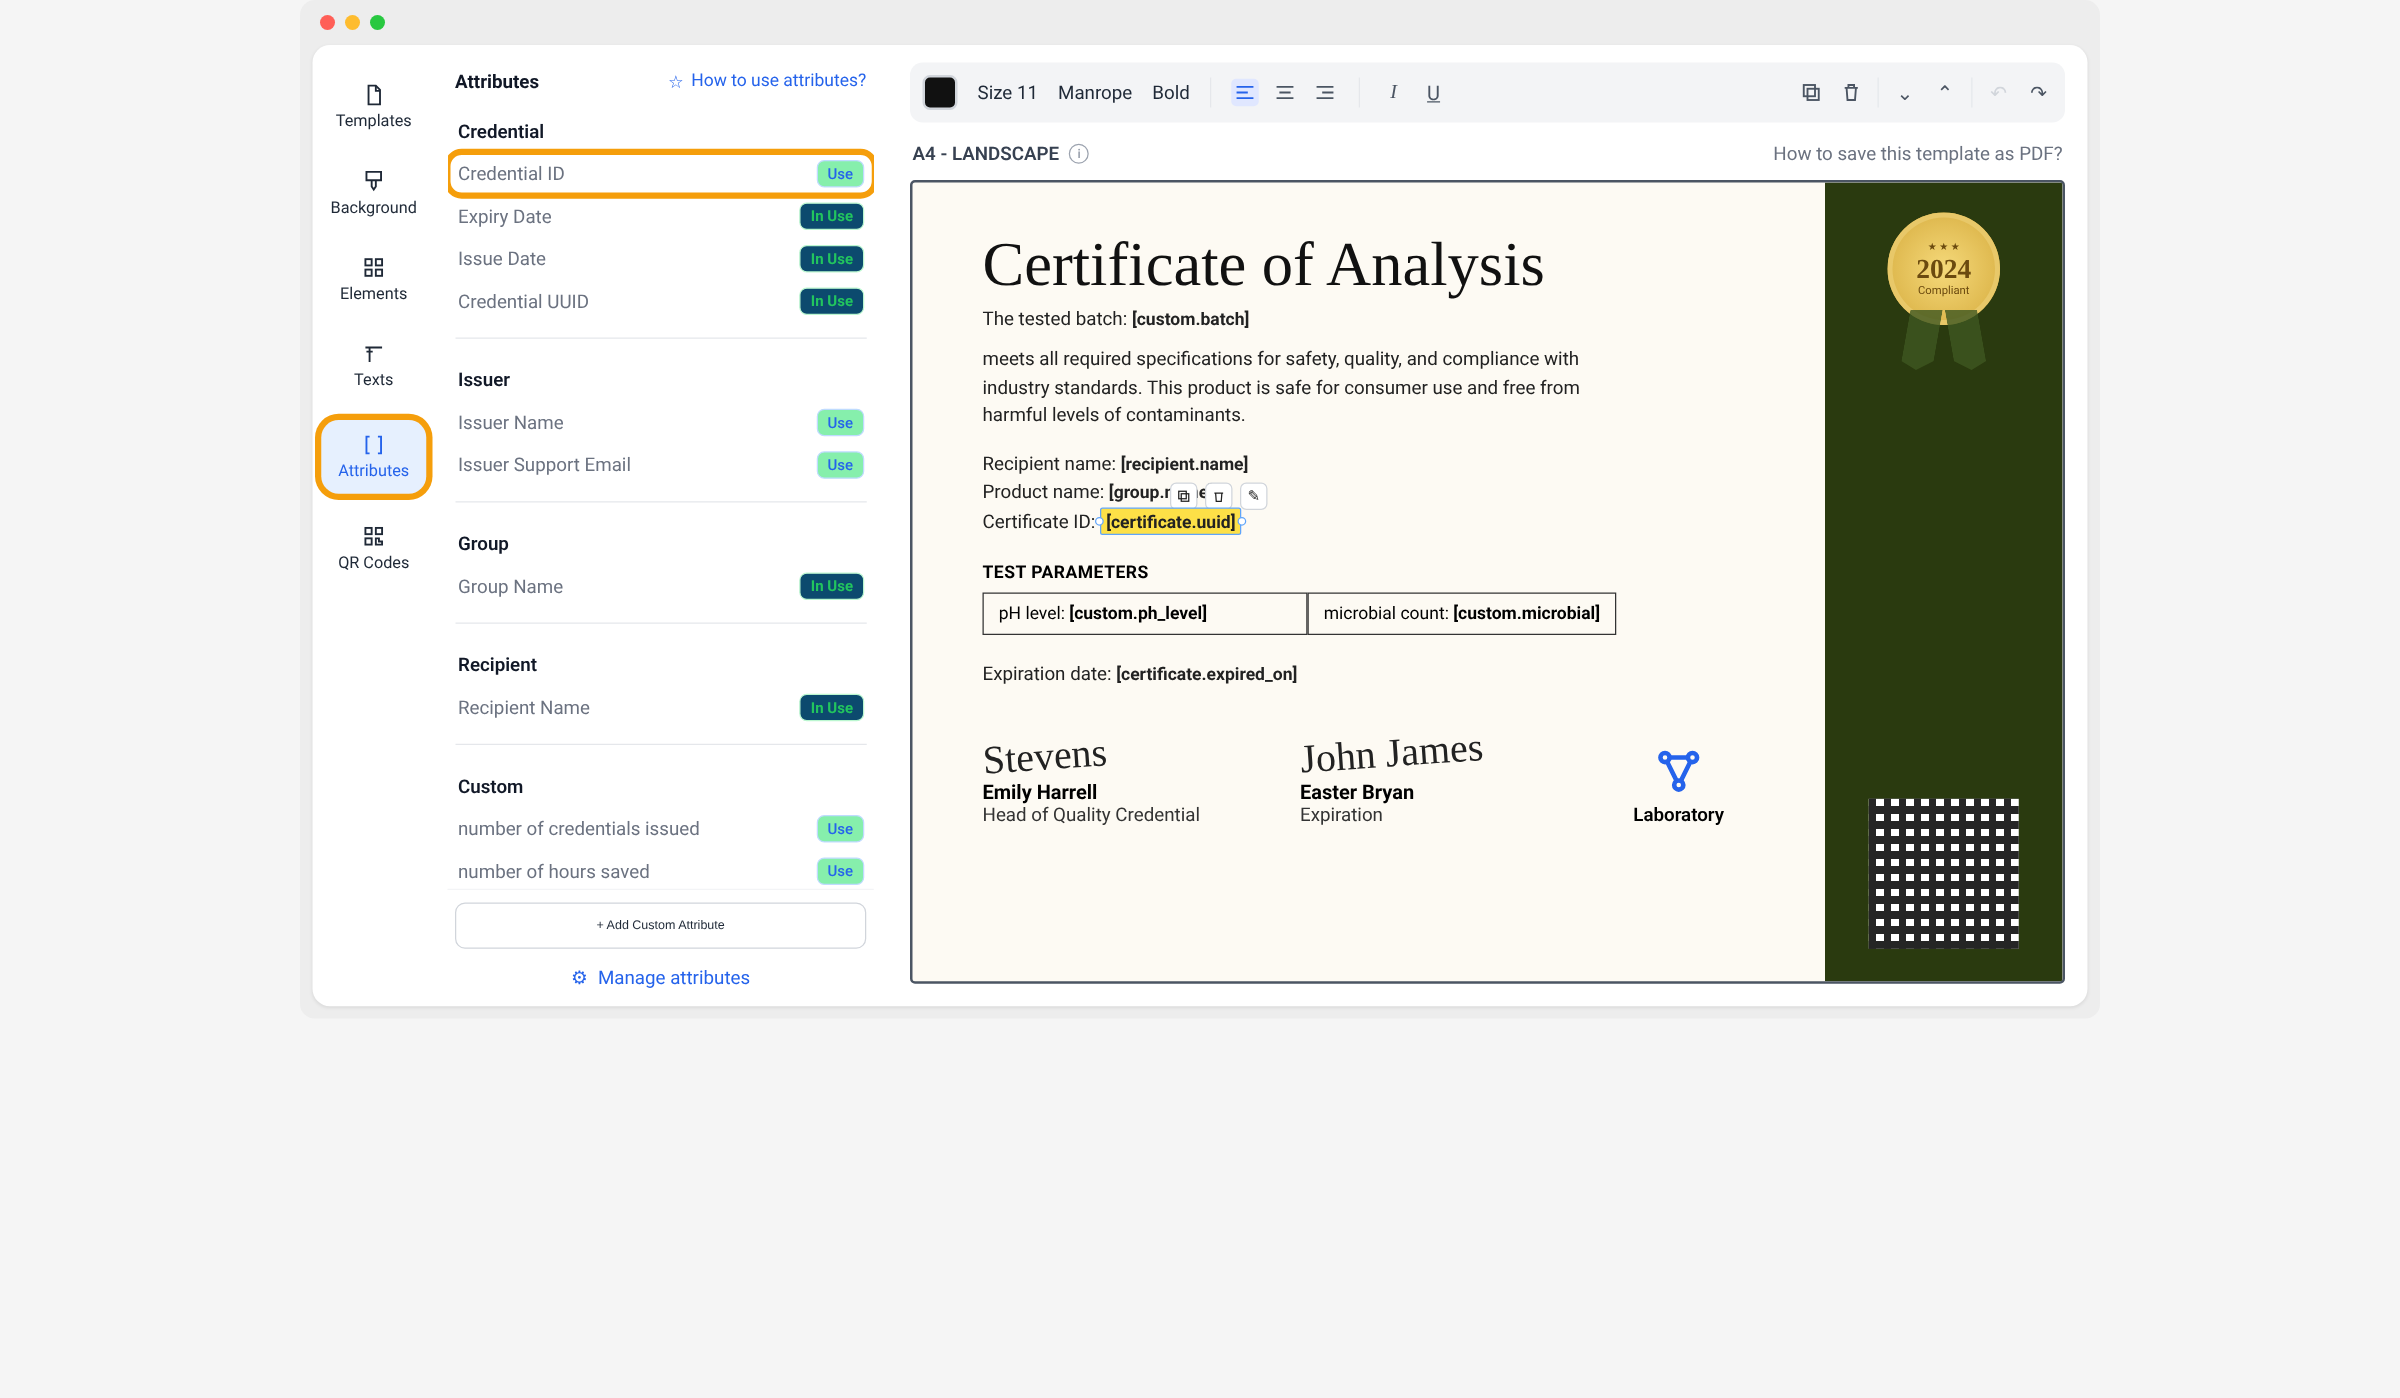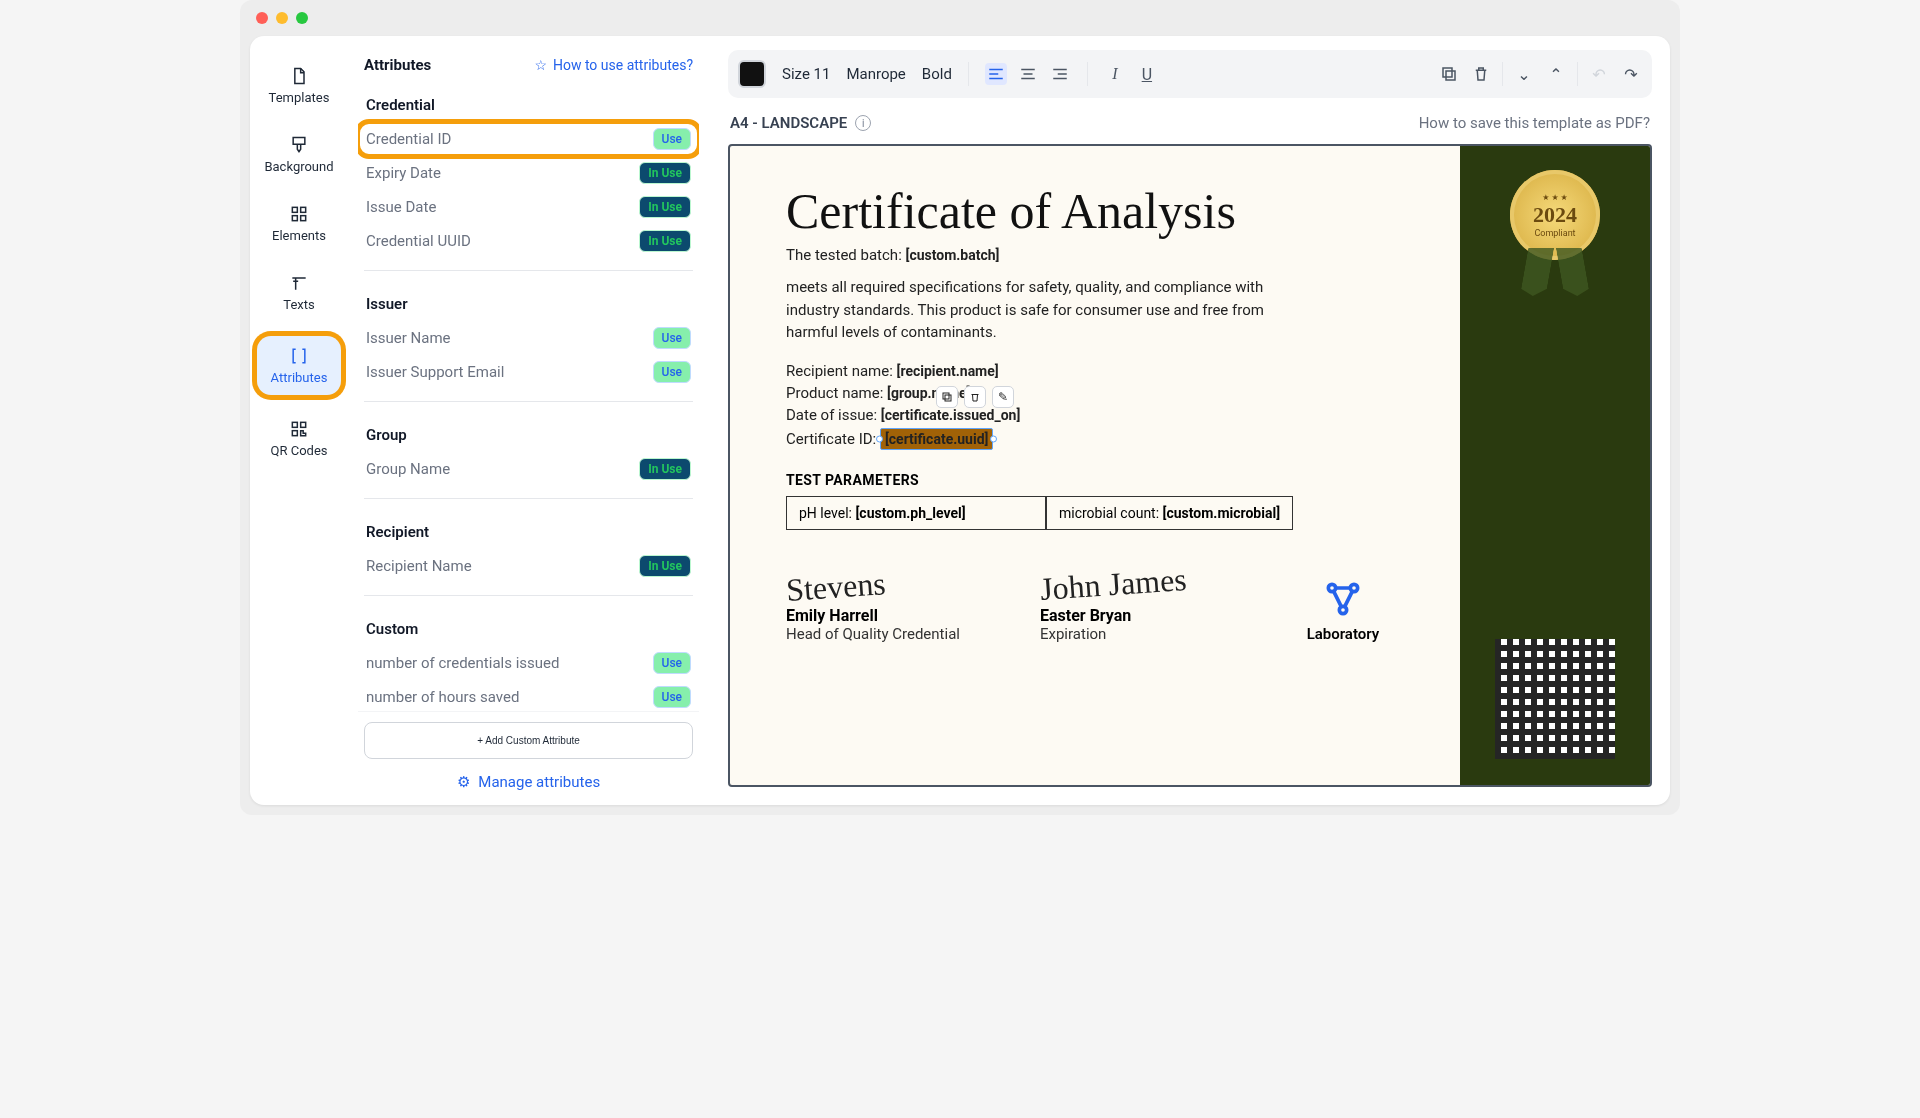--- a/index.html
+++ b/index.html
@@ -47,21 +47,21 @@
 .toolbar-right { margin-left: auto; display: flex; align-items: center; gap: 10px; }
 .canvas-header { display: flex; justify-content: space-between; align-items: center; padding: 16px 2px 12px 2px; }
 .canvas-header .left { display: flex; align-items: center; gap: 8px; color: #374151; font-size: 15px; font-weight: 600; }
 .canvas-header .right { color: #6b7280; font-size: 15px; }
 .cert { flex: 1; border: 2px solid #4b5563; border-radius: 4px; background: #fdfaf3; display: flex; overflow: hidden; position: relative; }
 .cert-main { flex: 1; padding: 36px 56px 20px 56px; position: relative; }
 .cert-title { font-family: Georgia, 'Times New Roman', serif; font-size: 50px; color: #111; margin-bottom: 6px; }
 .cert-line { font-size: 15px; color: #222; margin: 4px 0; }
 .token { font-weight: 700; font-size: 14px; }
 .cert-body { font-size: 15px; color: #222; line-height: 1.5; margin: 12px 0 18px 0; max-width: 520px; }
-.sel-box { border: 1px solid #60a5fa; background: #a16207; padding: 1px 4px; border-radius: 2px; display: inline-block; position: relative; }
+.sel-box { border: 1px solid #60a5fa; background: #fde047; padding: 1px 4px; border-radius: 2px; display: inline-block; position: relative; }
 .sel-handle { width: 7px; height: 7px; background: #fff; border: 1px solid #60a5fa; border-radius: 50%; position: absolute; top: 50%; transform: translateY(-50%); }
 .sel-handle.l { left: -5px; } .sel-handle.r { right: -5px; }
 .float-tools { position: absolute; display: flex; gap: 6px; background: transparent; }
 .float-tools .ft { width: 22px; height: 22px; background: #fff; border: 1px solid #d1d5db; border-radius: 5px; display: flex; align-items: center; justify-content: center; font-size: 12px; cursor: pointer; }
 .test-params { margin-top: 22px; font-weight: 700; font-size: 14px; letter-spacing: 0.4px; }
 .param-boxes { display: flex; margin-top: 8px; }
 .param-box { border: 1.5px solid #333; padding: 8px 12px; font-size: 14px; min-width: 260px; }
 .sigs { display: flex; gap: 80px; margin-top: 38px; align-items: flex-end; }
 .sig { display: flex; flex-direction: column; }
 .sig-script { font-family: 'Brush Script MT', cursive; font-size: 32px; color: #222; line-height: 1; transform: rotate(-4deg); }
@@ -300,44 +300,44 @@
                 </div>
               <div class="ft">
                   <svg width="12" height="12" viewBox="0 0 24 24" fill="none" stroke="currentColor" stroke-width="2">
                     <path d="M5 7h14M7 7l1 13h8l1-13"></path>
                   </svg>
                 </div>
               <div class="ft">✎</div>
             </div>
           </div>
           <div class="cert-line">
-            <span>Date of issue:</span>
-            <span class="token">[certificate.issued_on]</span>
-          </div>
-          <div class="cert-line">
             <span>Certificate ID:</span>
             <span class="sel-box">
               <span class="sel-handle l"></span>
               <span class="token">[certificate.uuid]</span>
               <span class="sel-handle r"></span>
             </span>
           </div>
 
           <div class="test-params">TEST PARAMETERS</div>
           <div class="param-boxes">
             <div class="param-box">
               <span>pH level:</span>
               <span class="token">[custom.ph_level]</span>
             </div>
             <div class="param-box" style="min-width:230px">
               <span>microbial count:</span>
               <span class="token">[custom.microbial]</span>
             </div>
           </div>
 
+          <div class="cert-line" style="margin-top:22px">
+            <span>Expiration date:</span>
+            <span class="token">[certificate.expired_on]</span>
+          </div>
 
           <div class="sigs">
             <div class="sig">
               <div class="sig-script">Stevens</div>
               <div class="sig-name">Emily Harrell</div>
               <div class="sig-role">Head of Quality Credential</div>
             </div>
             <div class="sig">
               <div class="sig-script">John James</div>
               <div class="sig-name">Easter Bryan</div>

